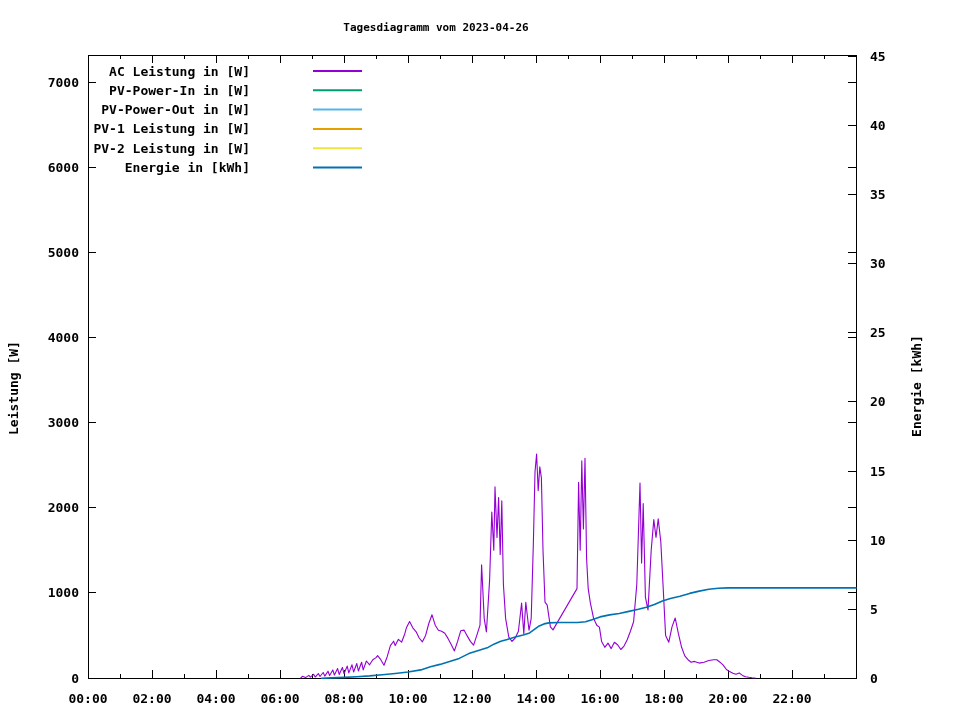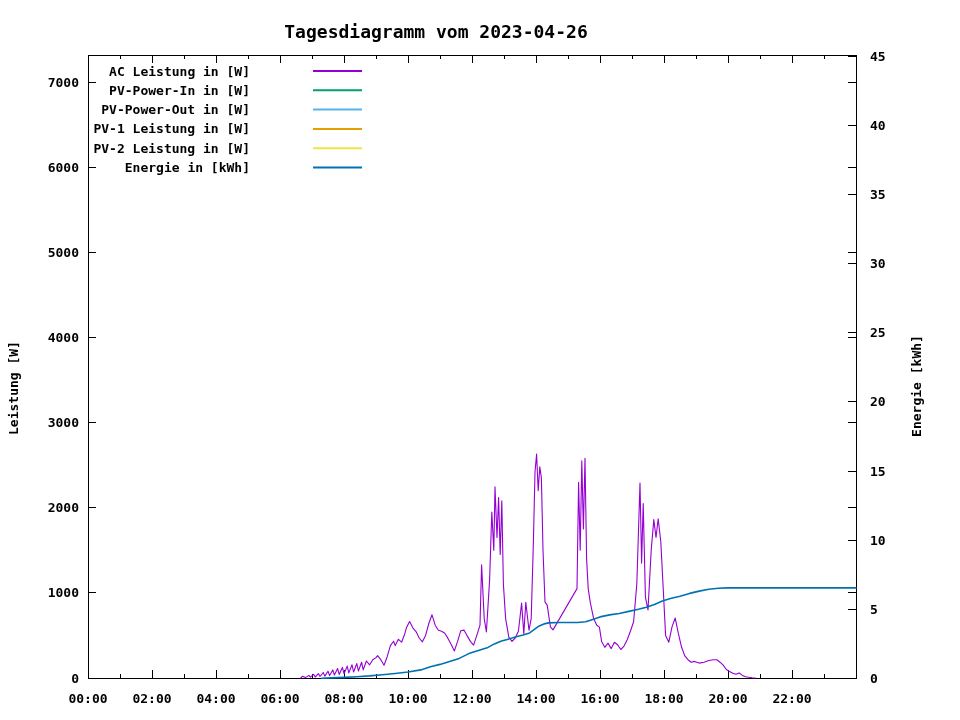--- a/index.html
+++ b/index.html
@@ -1,19 +1,19 @@
 <!DOCTYPE html>
 <html><head>
 <meta charset="utf-8">
 <style>
   html,body{margin:0;padding:0;background:#ffffff;}
   body{width:960px;height:720px;font-family:"DejaVu Sans Mono","Liberation Mono",monospace;}
   .screen{position:relative;width:960px;height:720px;background:#ffffff;overflow:hidden;}
   .chart-title{position:absolute;top:21px;left:0;width:872px;text-align:center;
-    font-size:18px;font-weight:bold;color:#000;}
+    font-size:11px;font-weight:bold;color:#000;}
   .ylabel{position:absolute;width:200px;height:16px;text-align:center;
     font-size:13px;font-weight:bold;color:#000;transform:rotate(-90deg);}
   .ylabel.left{left:-86px;top:380px;}
   .ylabel.right{left:817px;top:378px;}
   svg{position:absolute;left:0;top:0;}
   svg text{font-family:"DejaVu Sans Mono","Liberation Mono",monospace;
     font-size:13px;font-weight:bold;fill:#000;}
 </style>
 </head>
 <body>

